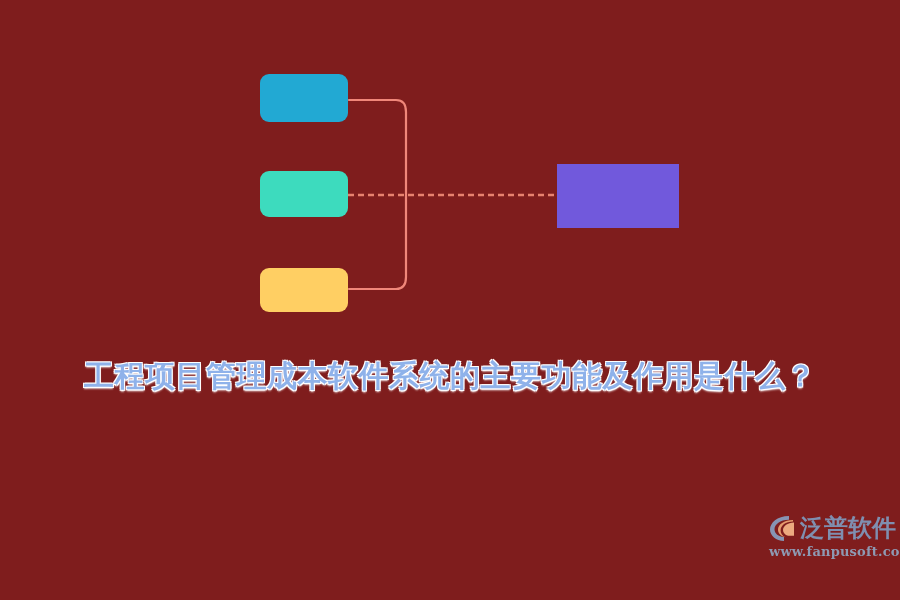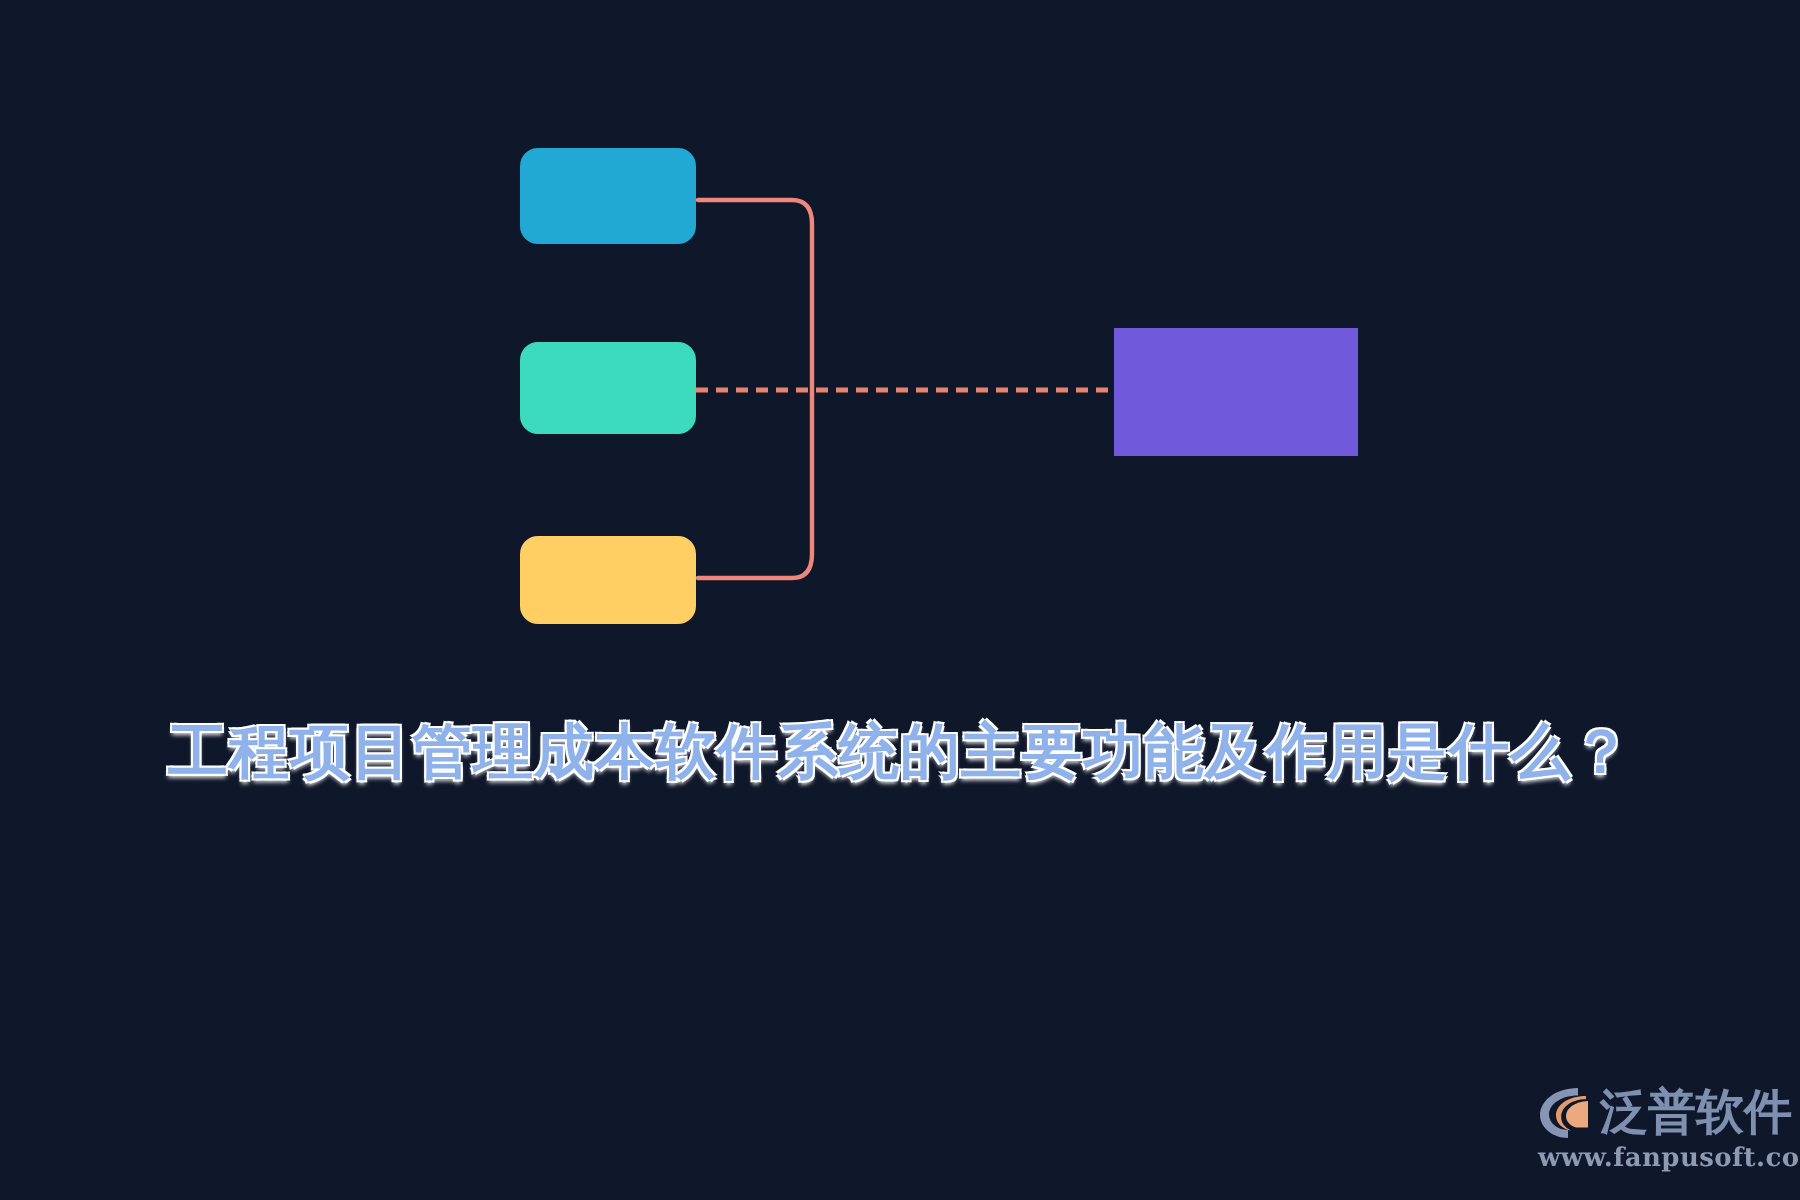--- a/index.html
+++ b/index.html
@@ -10,21 +10,21 @@
     width: 900px;
     height: 600px;
     background: #ffffff;
     font-family: "Liberation Sans", "DejaVu Sans", sans-serif;
     overflow: hidden;
   }
   #canvas {
     position: relative;
     width: 900px;
     height: 600px;
-    background: #0f172a;
+    background: #7f1d1d;
   }
 
   
   .diagram {
     position: absolute;
     left: 0;
     top: 0;
     width: 900px;
     height: 340px;
   }
@@ -75,21 +75,21 @@
        1px -1px 0 #ffffff,
       -1px  1px 0 #ffffff,
        1px  1px 0 #ffffff,
        0    2px 2px rgba(255,255,255,0.9);
   }
 
   
   .logo {
     position: absolute;
     left: 768px;
-    top: 540px;
+    top: 512px;
     width: 124px;
     height: 52px;
   }
   .logo-row {
     position: absolute;
     left: 0;
     top: 0;
     display: flex;
     align-items: center;
     height: 32px;

